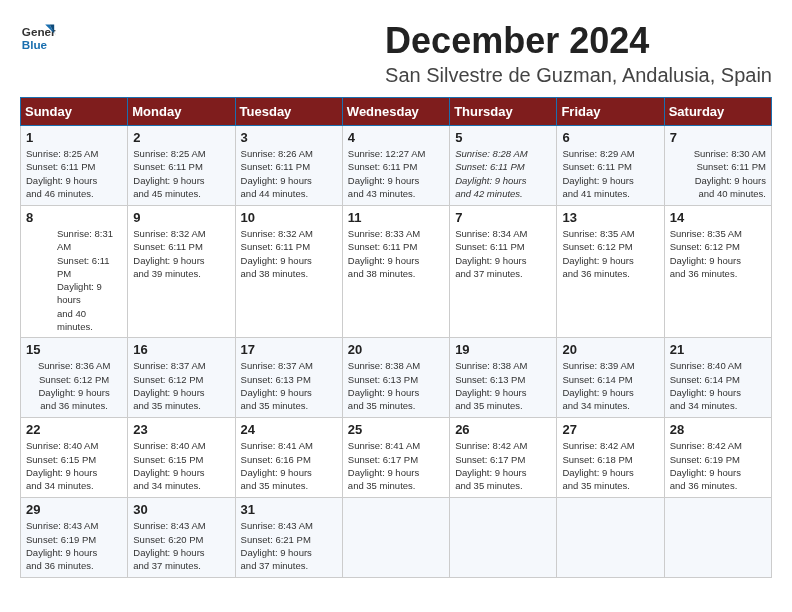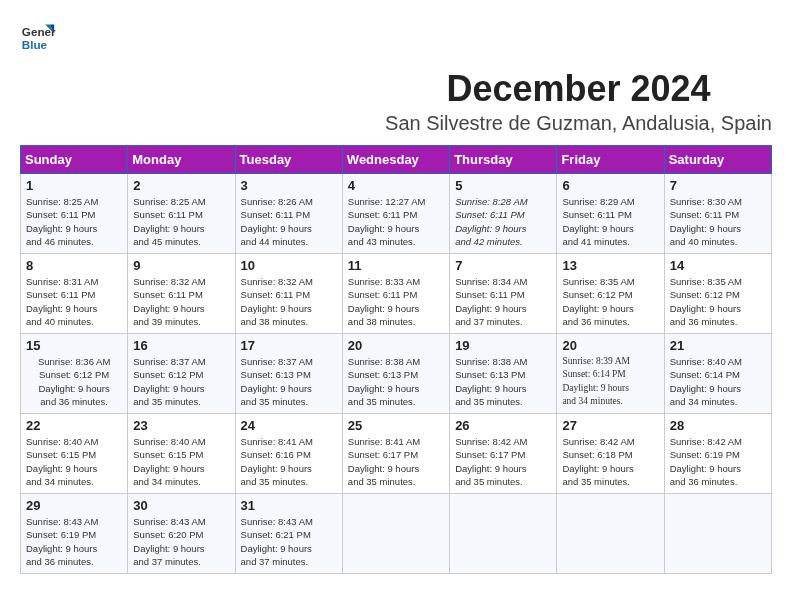--- a/index.html
+++ b/index.html
@@ -19,40 +19,39 @@
     .logo {
       display: flex;
       align-items: center;
       gap: 4px;
     }
     .logo-icon {
       width: 36px;
       height: 36px;
     }
     .title-block {
-      text-align: center;
-      margin-top: 48px;
+      text-align: left;
     }
     .month-title {
       font-size: 36px;
       font-weight: bold;
       color: #222;
     }
     .location-title {
       font-size: 20px;
       color: #444;
       margin-top: 2px;
     }
     .calendar-table {
       width: 100%;
       border-collapse: collapse;
       table-layout: fixed;
     }
     .calendar-table thead th {
-      background: #a21caf;
+      background: #7f1d1d;
       color: #fff;
       font-size: 13px;
       font-weight: bold;
       padding: 6px 4px;
       text-align: left;
       border: 1px solid #1a6faf;
     }
     .calendar-table tbody td {
       border: 1px solid #ccc;
       vertical-align: top;
@@ -153,30 +152,30 @@
         </td>
         <td>
           <span class="day-number">6</span>
           <div class="day-info" style="white-space: pre-line;">Sunrise: 8:29 AM
 Sunset: 6:11 PM
 Daylight: 9 hours
 and 41 minutes.</div>
         </td>
         <td>
           <span class="day-number">7</span>
-          <div class="day-info" style="white-space: pre-line;">Sunrise: 8:30 AM
+          <div class="day-info" style="white-space: pre-line; text-align: right;">Sunrise: 8:30 AM
 Sunset: 6:11 PM
 Daylight: 9 hours
 and 40 minutes.</div>
         </td>
       </tr>
       <tr>
         <td>
           <span class="day-number">8</span>
-          <div class="day-info" style="white-space: pre-line;">Sunrise: 8:31 AM
+          <div class="day-info" style="white-space: pre-line; margin-left: 31px;">Sunrise: 8:31 AM
 Sunset: 6:11 PM
 Daylight: 9 hours
 and 40 minutes.</div>
         </td>
         <td>
           <span class="day-number">9</span>
           <div class="day-info" style="white-space: pre-line;">Sunrise: 8:32 AM
 Sunset: 6:11 PM
 Daylight: 9 hours
 and 39 minutes.</div>
@@ -248,21 +247,21 @@
         </td>
         <td>
           <span class="day-number">19</span>
           <div class="day-info" style="white-space: pre-line;">Sunrise: 8:38 AM
 Sunset: 6:13 PM
 Daylight: 9 hours
 and 35 minutes.</div>
         </td>
         <td>
           <span class="day-number">20</span>
-          <div class="day-info" style="white-space: pre-line; font-family: Liberation Serif, serif;">Sunrise: 8:39 AM
+          <div class="day-info" style="white-space: pre-line;">Sunrise: 8:39 AM
 Sunset: 6:14 PM
 Daylight: 9 hours
 and 34 minutes.</div>
         </td>
         <td>
           <span class="day-number">21</span>
           <div class="day-info" style="white-space: pre-line;">Sunrise: 8:40 AM
 Sunset: 6:14 PM
 Daylight: 9 hours
 and 34 minutes.</div>

